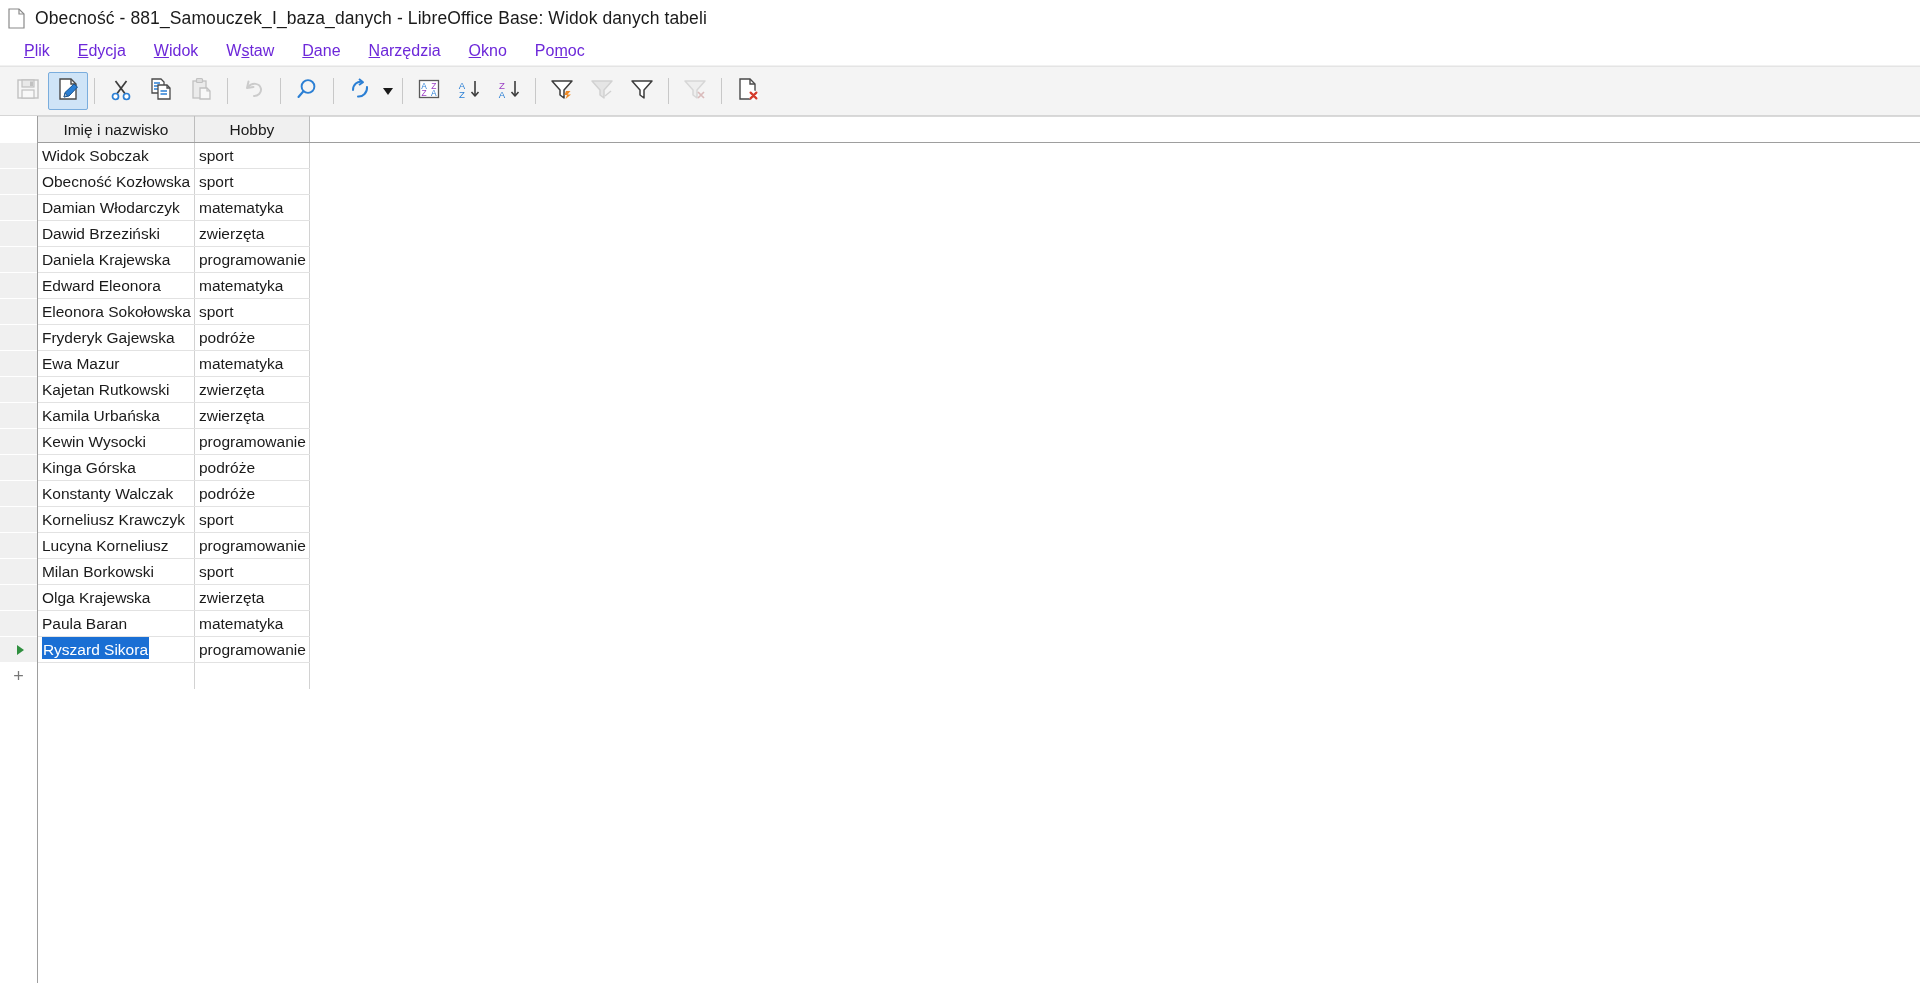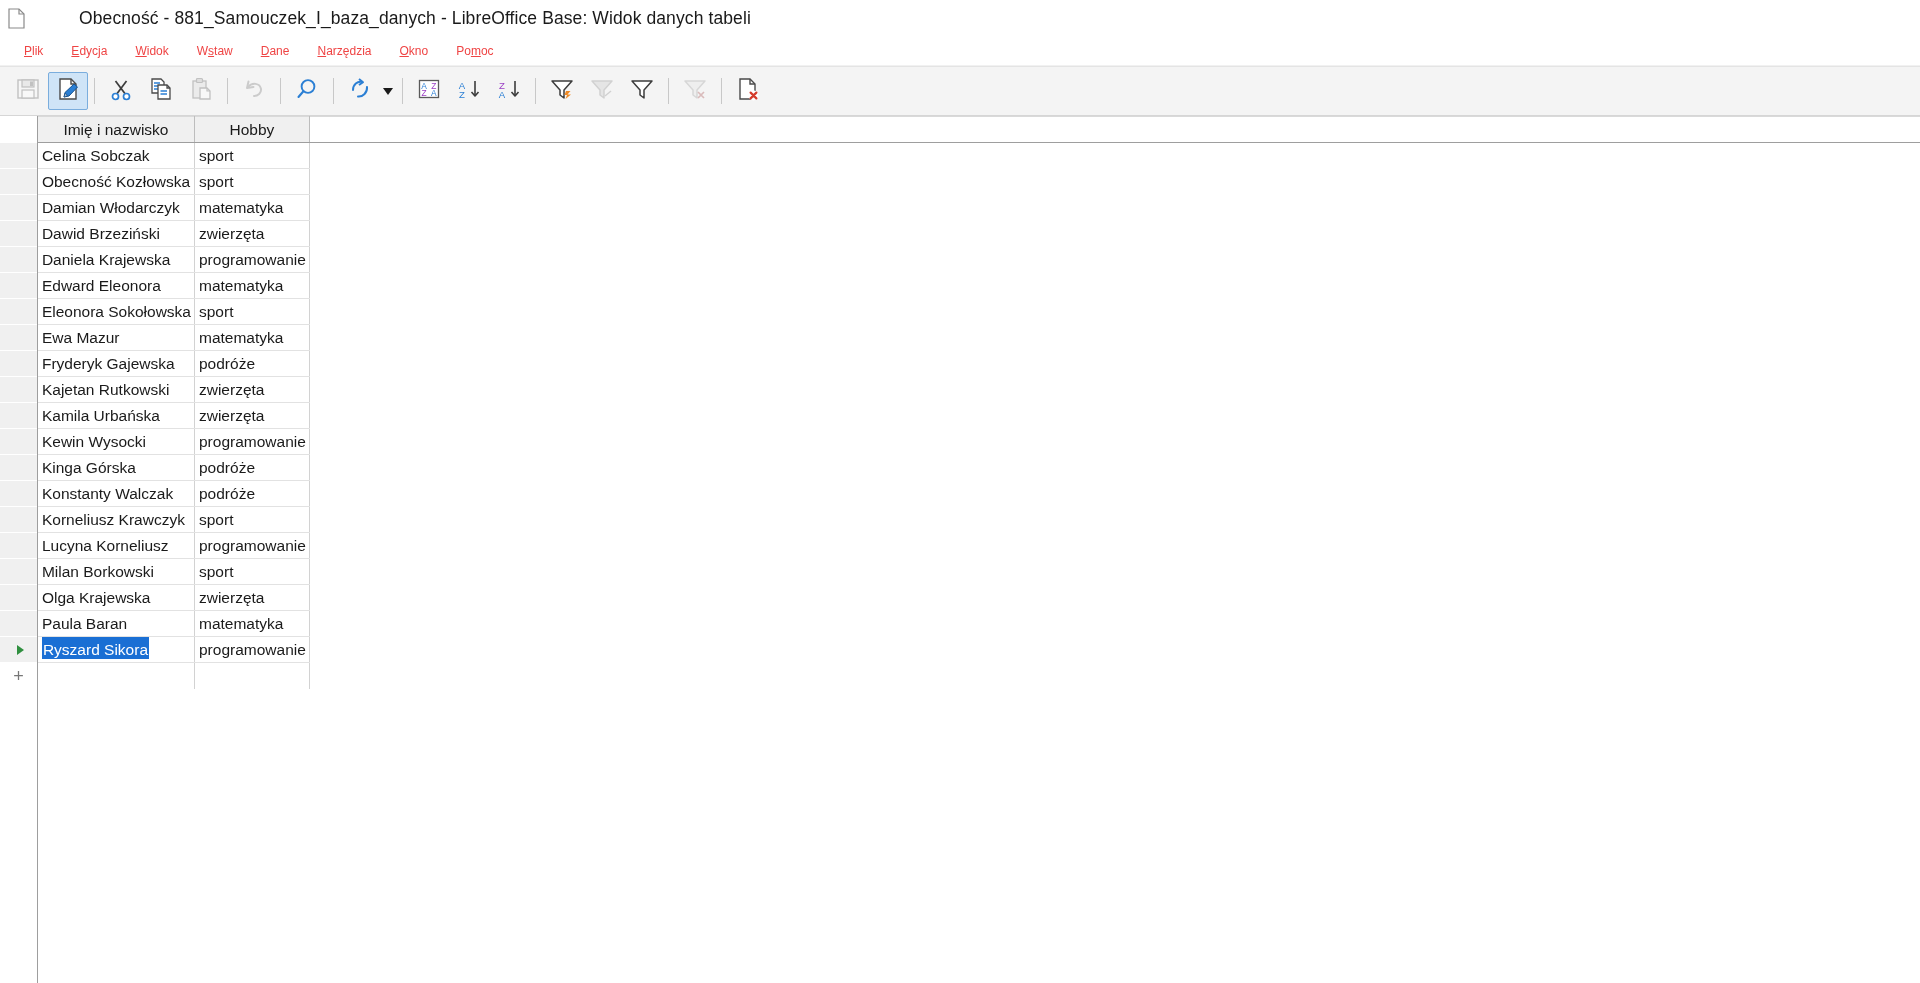--- a/index.html
+++ b/index.html
@@ -11,21 +11,20 @@
     overflow: hidden;
   }
 
   
   .titlebar {
     height: 36px;
     display: flex;
     align-items: center;
     padding-left: 8px;
     background: #ffffff;
-    gap: 44px;
   }
   .titlebar-icon {
     width: 17px; height: 21px;
     margin-right: 10px;
     position: relative;
     flex: 0 0 auto;
   }
   .titlebar-icon svg { display: block; }
   .titlebar-text {
     font-size: 17.5px;
@@ -37,22 +36,22 @@
   
   .menubar {
     height: 30px;
     display: flex;
     align-items: center;
     padding-left: 10px;
     background: #ffffff;
     border-bottom: 1px solid #f1f1f1;
   }
   .menu-item {
-    font-size: 12px;
-    color: #ef4444;
+    font-size: 16px;
+    color: #6d28d9;
     padding: 2px 14px;
     white-space: nowrap;
     cursor: default;
   }
   .menu-item .acc { text-decoration: underline; }
 
   
   .toolbar {
     height: 50px;
     display: flex;
@@ -415,21 +414,21 @@
       <tr>
         <th class="h-handle"></th>
         <th>Imię i nazwisko</th>
         <th>Hobby</th>
         <th class="h-rest"></th>
       </tr>
     </thead>
     <tbody>
         <tr>
           <td class="handle"></td>
-          <td class="cell-name">Celina Sobczak</td>
+          <td class="cell-name">Widok Sobczak</td>
           <td class="cell-hobby">sport</td>
           <td class="rest"></td>
         </tr>
         <tr>
           <td class="handle"></td>
           <td class="cell-name">Obecność Kozłowska</td>
           <td class="cell-hobby">sport</td>
           <td class="rest"></td>
         </tr>
         <tr>
@@ -457,28 +456,28 @@
           <td class="rest"></td>
         </tr>
         <tr>
           <td class="handle"></td>
           <td class="cell-name">Eleonora Sokołowska</td>
           <td class="cell-hobby">sport</td>
           <td class="rest"></td>
         </tr>
         <tr>
           <td class="handle"></td>
+          <td class="cell-name">Fryderyk Gajewska</td>
+          <td class="cell-hobby">podróże</td>
+          <td class="rest"></td>
+        </tr>
+        <tr>
+          <td class="handle"></td>
           <td class="cell-name">Ewa Mazur</td>
           <td class="cell-hobby">matematyka</td>
-          <td class="rest"></td>
-        </tr>
-        <tr>
-          <td class="handle"></td>
-          <td class="cell-name">Fryderyk Gajewska</td>
-          <td class="cell-hobby">podróże</td>
           <td class="rest"></td>
         </tr>
         <tr>
           <td class="handle"></td>
           <td class="cell-name">Kajetan Rutkowski</td>
           <td class="cell-hobby">zwierzęta</td>
           <td class="rest"></td>
         </tr>
         <tr>
           <td class="handle"></td>

